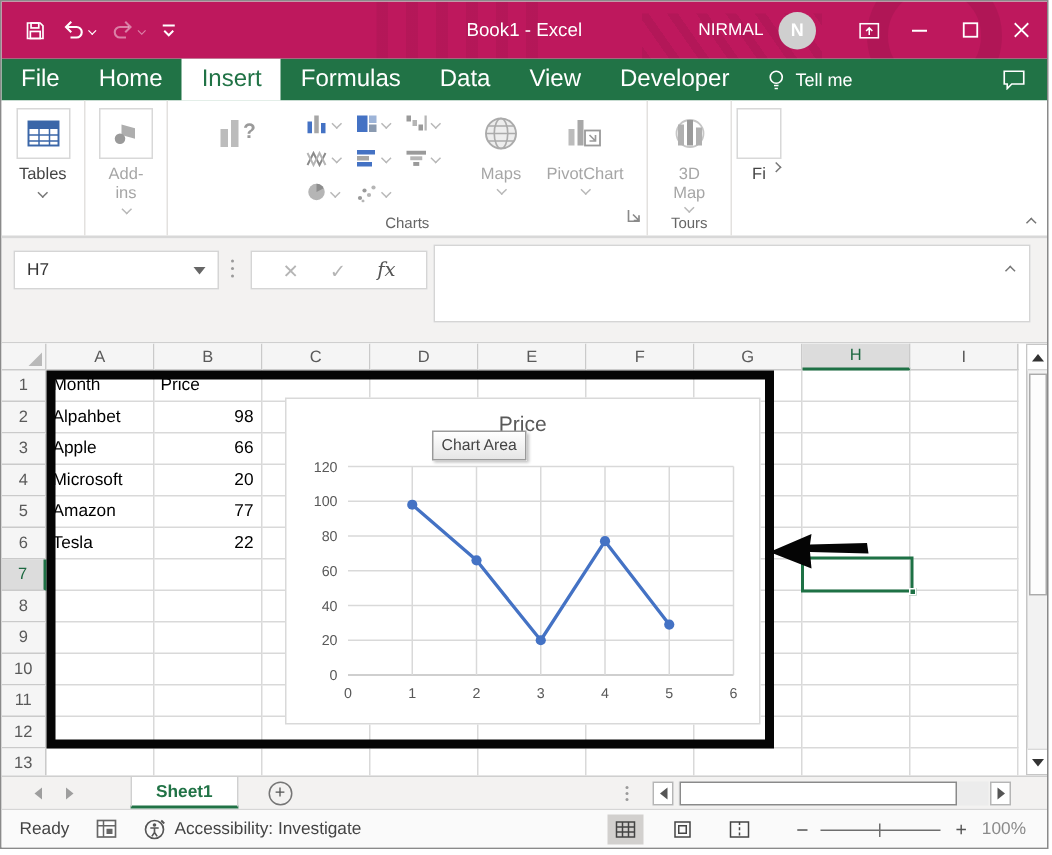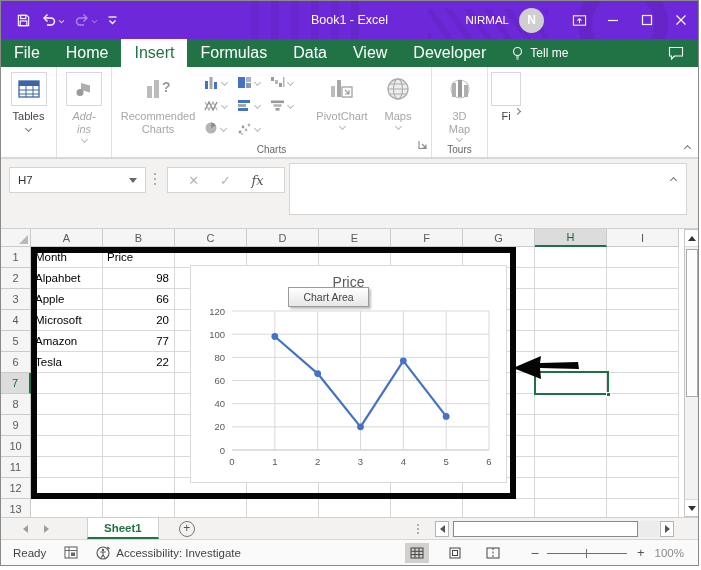--- a/index.html
+++ b/index.html
@@ -1,20 +1,20 @@
 <!DOCTYPE html>
 <html><head>
 <meta charset="utf-8">
 <style>
   * { margin:0; padding:0; box-sizing:border-box; }
   body { background:#fff; font-family:"Liberation Sans", sans-serif; width:701px; height:570px; overflow:hidden; }
   .win { position:relative; width:699px; height:566px; border:1px solid #8a8a8a; background:#fff; overflow:hidden; }
 
   
-  .titlebar { position:relative; height:38px; background:#6d28d9; display:flex; align-items:center; overflow:hidden; }
+  .titlebar { position:relative; height:38px; background:#be185d; display:flex; align-items:center; overflow:hidden; }
   .tb-decor1 { position:absolute; right:30px; top:-22px; width:90px; height:90px; border:14px solid rgba(0,0,0,0.07); border-radius:50%; }
   .tb-decor2 { position:absolute; right:150px; top:8px; width:120px; height:60px; background:repeating-linear-gradient(55deg, rgba(0,0,0,0.06) 0 6px, transparent 6px 16px); }
   .tb-decor3 { position:absolute; left:250px; top:0; width:110px; height:38px; background:repeating-linear-gradient(90deg, rgba(0,0,0,0.05) 0 8px, transparent 8px 20px); }
   .qat { display:flex; align-items:center; gap:4px; padding-left:12px; z-index:2; }
   .qat-btn { display:flex; align-items:center; gap:2px; padding:3px; cursor:default; }
   .titlebar .title { position:absolute; left:0; right:0; text-align:center; color:#fff; font-size:12.5px; z-index:1; }
   .tb-right { margin-left:auto; display:flex; align-items:center; z-index:2; }
   .user-name { color:#fff; font-size:11.5px; margin-right:10px; }
   .avatar { width:25px; height:25px; border-radius:50%; background:#cfcfcf; color:#fff; font-size:12px; font-weight:bold; display:flex; align-items:center; justify-content:center; margin-right:18px; }
   .win-btn { width:34px; height:38px; display:flex; align-items:center; justify-content:center; }
@@ -74,21 +74,21 @@
   .colh.hl { background:#dcdcdc; color:#1d6840; border-bottom:2px solid #1E7145; }
   .grow { display:flex; height:21px; }
   .rowh { width:30px; background:#f5f5f5; border-right:1px solid #cacaca; border-bottom:1px solid #cacaca; font-size:11px; color:#5a5a5a; display:flex; align-items:center; justify-content:center; }
   .rowh.hlr { background:#dcdcdc; color:#1d6840; border-right:2px solid #1E7145; }
   .cell { width:72px; border-right:1px solid #d9d9d9; border-bottom:1px solid #d9d9d9; font-size:11.5px; color:#000; line-height:20px; padding-left:4px; overflow:hidden; white-space:nowrap; }
   .cell.num { text-align:right; padding-right:5px; padding-left:0; }
 
   .blackrect { position:absolute; left:30px; top:18px; width:485px; height:252px; border:6px solid #050505; z-index:3; pointer-events:none; }
   .chartbox { position:absolute; left:189px; top:36px; width:317px; height:218px; background:#fff; border:1px solid #d9d9d9; z-index:2; }
   .chart-title { position:absolute; top:8px; left:0; right:0; text-align:center; font-size:14px; color:#595959; }
-  .tooltip { position:absolute; left:287px; top:58px; width:81px; height:20px; background:linear-gradient(#ffffff,#e6e6e6); border:1px solid #9a9a9a; box-shadow:1.5px 1.5px 2px rgba(0,0,0,0.25); font-size:10.5px; color:#444; display:flex; align-items:center; justify-content:center; z-index:4; }
+  .tooltip { position:absolute; left:287px; top:58px; width:63px; height:20px; background:linear-gradient(#ffffff,#e6e6e6); border:1px solid #9a9a9a; box-shadow:1.5px 1.5px 2px rgba(0,0,0,0.25); font-size:10.5px; color:#444; display:flex; align-items:center; justify-content:center; z-index:4; }
   .arrow-annot { position:absolute; left:505px; top:120px; z-index:5; }
   .selbox { position:absolute; left:533px; top:142px; width:75px; height:24px; border:2px solid #1E7145; z-index:3; }
   .selbox i { position:absolute; right:-4px; bottom:-4px; width:5px; height:5px; background:#1E7145; border:1px solid #fff; }
 
   .vscroll { position:absolute; left:683px; top:0; width:16px; height:288px; background:#f2f2f2; border:1px solid #c6c6c6; z-index:6; }
   .vs-btn { width:14px; height:17px; background:#fff; display:flex; align-items:center; justify-content:center; border-bottom:1px solid #d9d9d9; }
   .vs-btn.bottom { position:absolute; bottom:0; border-top:1px solid #d9d9d9; border-bottom:none; }
   .vs-thumb { position:absolute; top:19px; left:1px; width:12px; height:148px; background:#fdfdfd; border:1px solid #ababab; }
 
   
@@ -216,21 +216,21 @@
               <path d="M1 5.5 h20 M1 10 h20 M1 14 h20 M8 1 v16 M15 1 v16" stroke="#3a66a8" stroke-width="1"></path>
               <rect x="1" y="1" width="20" height="4.5" fill="#3a66a8"></rect>
             </svg>
         </span>
         <span class="blabel">Tables</span>
         <i class="chev-down" style="margin-top:3px;"></i>
       </div>
     </div>
 
 
-    <div class="rgroup" style="width:55px;font-style:italic;">
+    <div class="rgroup" style="width:55px;">
       <div class="bigbtn">
         <span class="iconbox">
           <svg width="20" height="18" viewBox="0 0 20 18">
               <path d="M7 3 l9 2.5 v7 l-9 -2.5 z" fill="#aeaeae"></path>
               <circle cx="6" cy="12.5" r="3.5" fill="#9a9a9a"></circle>
             </svg>
         </span>
         <span class="blabel dis" style="width:34px;">Add-ins</span>
         <i class="chev-down chev-dis" style="margin-top:1px;"></i>
       </div>
@@ -239,21 +239,20 @@
     <div class="rgroup" style="width:320px;">
       <div style="display:flex;">
         <div class="bigbtn" style="width:92px;">
           <span class="iconbox noborder">
             <svg width="26" height="26" viewBox="0 0 26 26">
                 <rect x="2" y="10" width="5" height="12" fill="#bcbcbc"></rect>
                 <rect x="9" y="4" width="5" height="18" fill="#bcbcbc"></rect>
                 <text x="17" y="16" font-size="14" font-weight="bold" fill="#9a9a9a" font-family="Liberation Sans, sans-serif">?</text>
               </svg>
           </span>
-          <span class="blabel dis" style="width:86px;">Recommended Charts</span>
         </div>
         <div class="minigrid">
           <div class="minicol">
             <span class="mini">
               <svg width="15" height="13" viewBox="0 0 15 13">
                   <rect x="1" y="5" width="3" height="8" fill="#4472C4"></rect>
                   <rect x="5.5" y="1" width="3" height="12" fill="#a6a6a6"></rect>
                   <rect x="10" y="6" width="3" height="7" fill="#4472C4"></rect>
                 </svg>
               <i class="chev-down chev-dis"></i>
@@ -316,41 +315,41 @@
                   <rect x="1" y="1.5" width="13" height="2.6" fill="#9a9a9a"></rect>
                   <rect x="3.5" y="5.2" width="8" height="2.6" fill="#b5b5b5"></rect>
                   <rect x="5.5" y="9" width="4" height="2.6" fill="#9a9a9a"></rect>
                 </svg>
               <i class="chev-down chev-dis"></i>
             </span>
           </div>
         </div>
       </div>
       <div style="position:absolute; left:198px; top:0; display:flex;">
+        <div class="bigbtn" style="width:48px;">
+          <span class="iconbox noborder">
+            <svg width="26" height="26" viewBox="0 0 26 26">
+                <circle cx="13" cy="13" r="10" fill="#ededed" stroke="#ababab" stroke-width="1.3"></circle>
+                <ellipse cx="13" cy="13" rx="4.5" ry="10" fill="none" stroke="#ababab" stroke-width="1.1"></ellipse>
+                <path d="M3 13 h20 M4.5 8 h17 M4.5 18 h17" stroke="#ababab" stroke-width="1.1"></path>
+              </svg>
+          </span>
+          <span class="blabel dis">Maps</span>
+          <i class="chev-down chev-dis" style="margin-top:1px;"></i>
+        </div>
         <div class="bigbtn" style="width:64px;">
           <span class="iconbox noborder">
             <svg width="26" height="26" viewBox="0 0 26 26">
                 <rect x="2" y="10" width="4" height="11" fill="#bcbcbc"></rect>
                 <rect x="8" y="4" width="4" height="17" fill="#a8a8a8"></rect>
                 <rect x="13" y="11" width="10" height="10" fill="#fff" stroke="#9a9a9a" stroke-width="1.2"></rect>
                 <path d="M16 14 l4 4 M20 14 v4 h-4" stroke="#9a9a9a" stroke-width="1.1" fill="none"></path>
               </svg>
           </span>
           <span class="blabel dis">PivotChart</span>
-          <i class="chev-down chev-dis" style="margin-top:1px;"></i>
-        </div>
-        <div class="bigbtn" style="width:48px;">
-          <span class="iconbox noborder">
-            <svg width="26" height="26" viewBox="0 0 26 26">
-                <circle cx="13" cy="13" r="10" fill="#ededed" stroke="#ababab" stroke-width="1.3"></circle>
-                <ellipse cx="13" cy="13" rx="4.5" ry="10" fill="none" stroke="#ababab" stroke-width="1.1"></ellipse>
-                <path d="M3 13 h20 M4.5 8 h17 M4.5 18 h17" stroke="#ababab" stroke-width="1.1"></path>
-              </svg>
-          </span>
-          <span class="blabel dis">Maps</span>
           <i class="chev-down chev-dis" style="margin-top:1px;"></i>
         </div>
       </div>
       <span class="dialog-launcher">
         <svg width="10" height="10" viewBox="0 0 10 10">
             <path d="M1 1 v7.5 h7.5" fill="none" stroke="#8a8a8a" stroke-width="1.1"></path>
             <path d="M4 4 l4 4 M8 4.5 V8 h-3.5" fill="none" stroke="#8a8a8a" stroke-width="1.1"></path>
           </svg>
       </span>
       <div class="rgroup-label">Charts</div>

